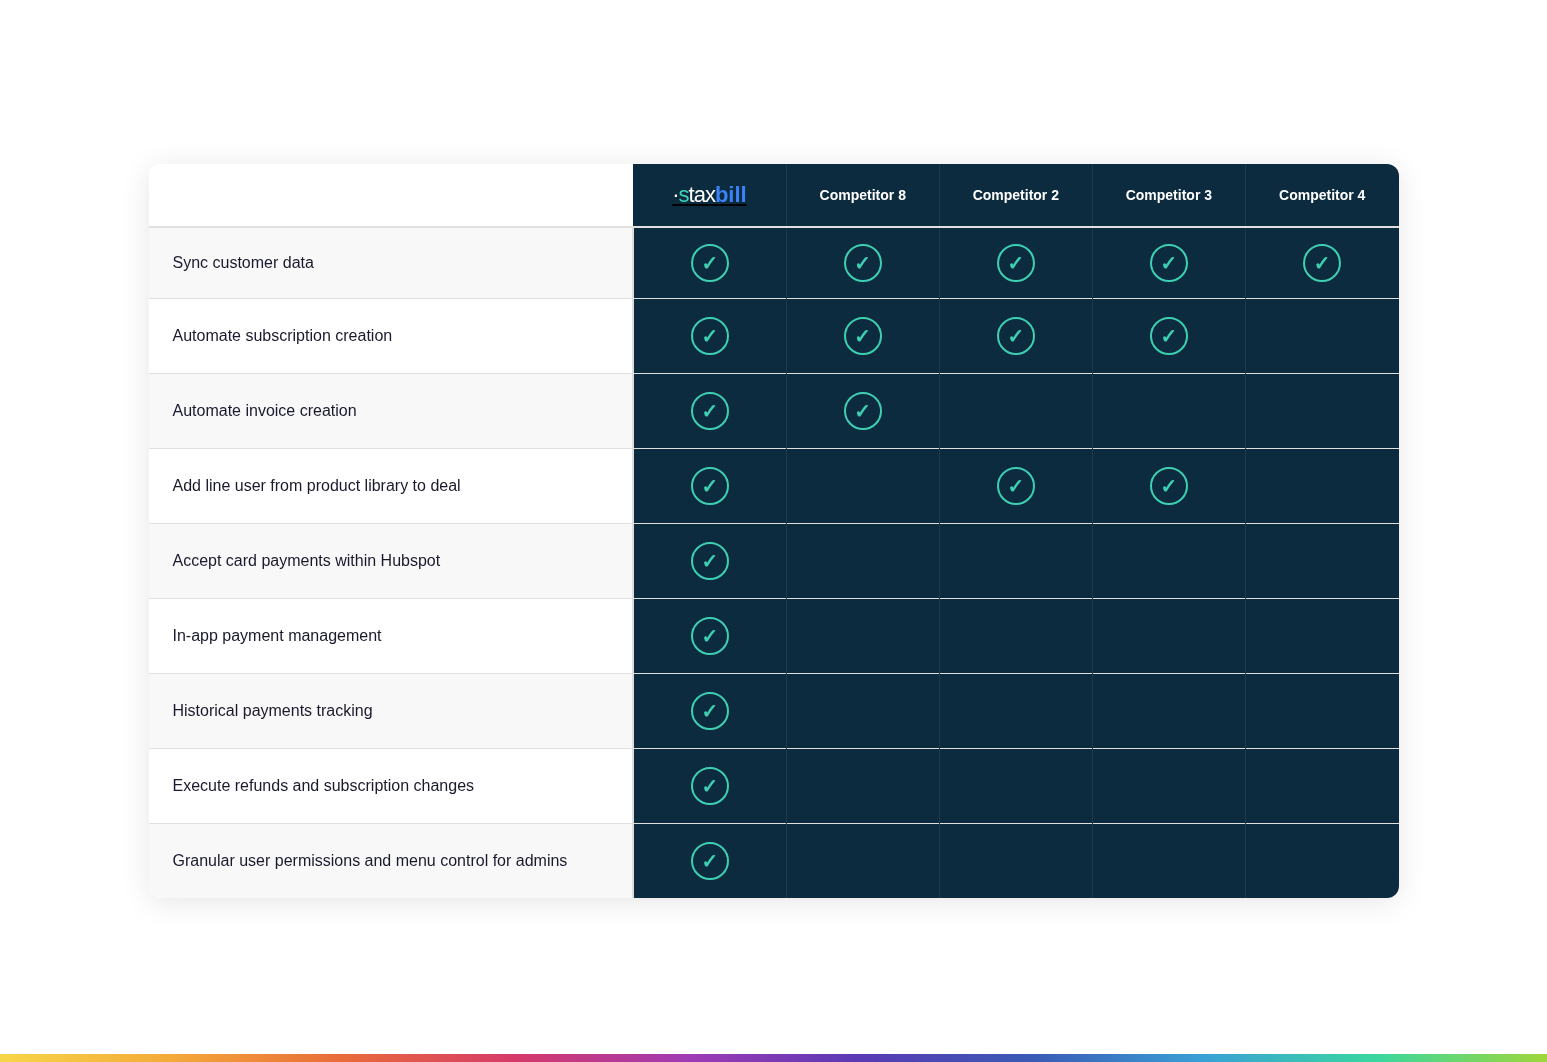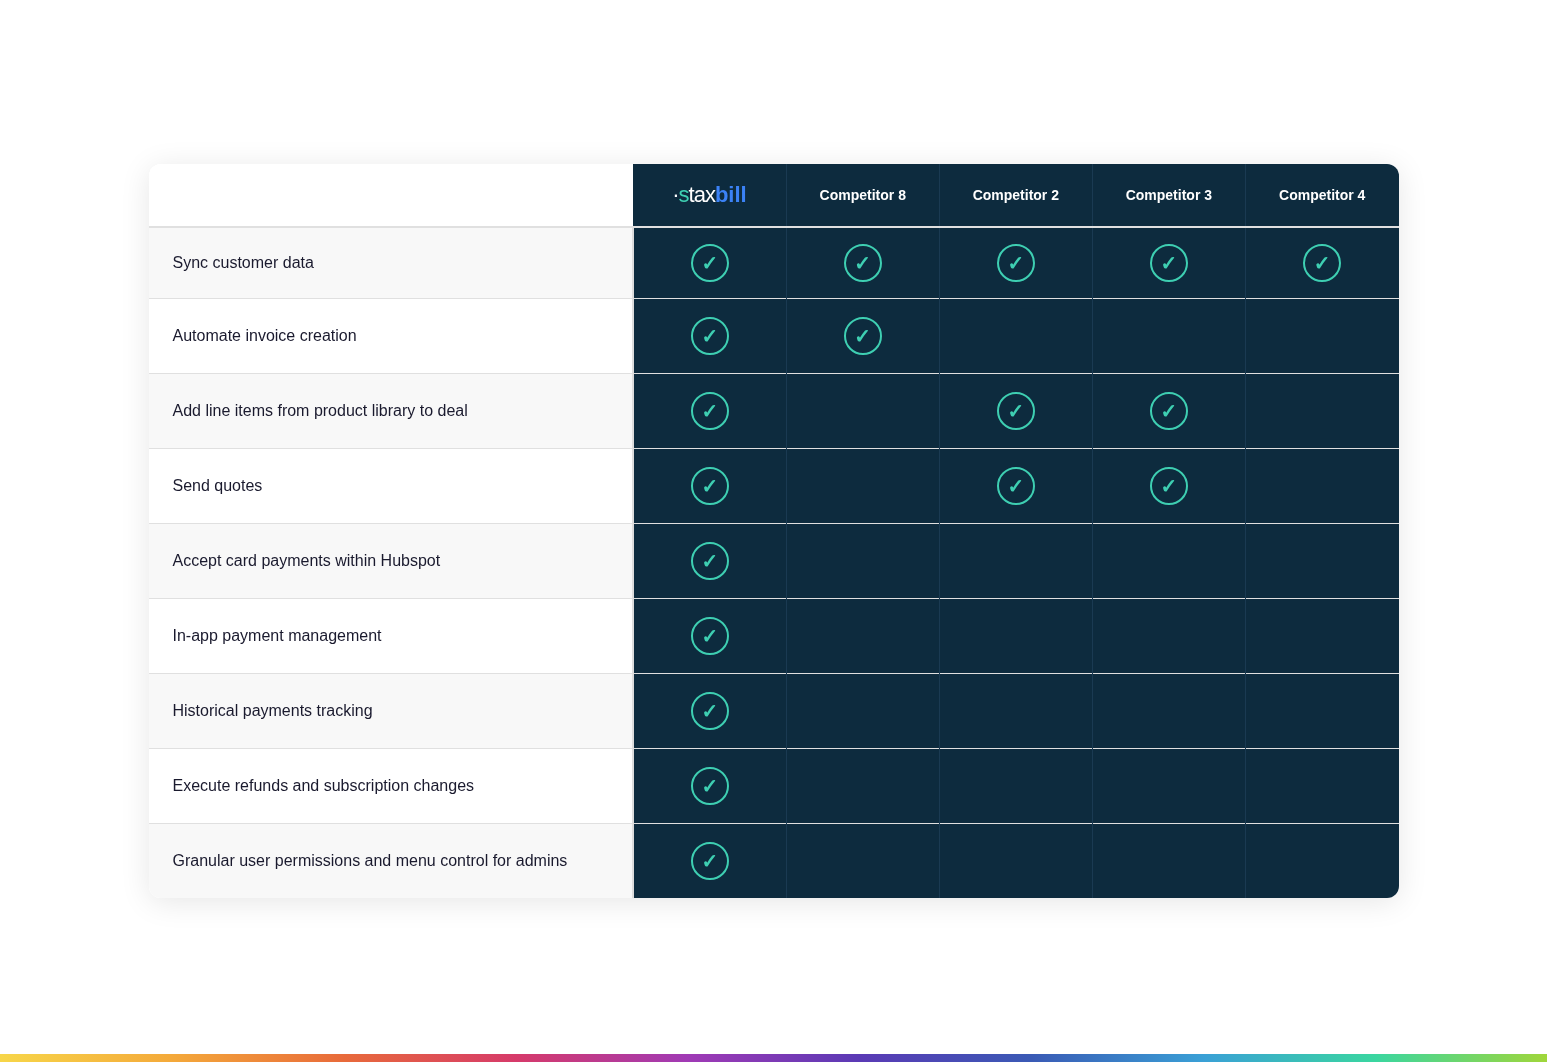--- a/index.html
+++ b/index.html
@@ -60,20 +60,21 @@
 
     .th-staxbill {
       background: #0d2b3e;
       width: 120px;
     }
 
     .th-staxbill .logo-text {
       display: flex;
       align-items: center;
       justify-content: center;
+      text-decoration: underline;
     }
 
     .logo-stax {
       font-size: 22px;
       font-weight: 300;
       color: #ffffff;
       letter-spacing: -1px;
     }
 
     .logo-stax .dot-s {
@@ -190,37 +191,37 @@
     <tbody id="table-body">
     <tr>
           <td class="td-feature">Sync customer data</td>
           <td class="td-staxbill"><span class="check-circle">✓</span></td>
           <td class="td-competitor"><span class="check-circle">✓</span></td>
           <td class="td-competitor"><span class="check-circle">✓</span></td>
           <td class="td-competitor"><span class="check-circle">✓</span></td>
           <td class="td-competitor"><span class="check-circle">✓</span></td>
         </tr>
         <tr>
+          <td class="td-feature">Automate subscription creation</td>
+          <td class="td-staxbill"><span class="check-circle">✓</span></td>
+          <td class="td-competitor"><span class="check-circle">✓</span></td>
+          <td class="td-competitor"><span class="check-circle">✓</span></td>
+          <td class="td-competitor"><span class="check-circle">✓</span></td>
+          <td class="td-competitor"><span class="empty-cell"></span></td>
+        </tr>
+        <tr>
           <td class="td-feature">Automate invoice creation</td>
           <td class="td-staxbill"><span class="check-circle">✓</span></td>
           <td class="td-competitor"><span class="check-circle">✓</span></td>
           <td class="td-competitor"><span class="empty-cell"></span></td>
           <td class="td-competitor"><span class="empty-cell"></span></td>
           <td class="td-competitor"><span class="empty-cell"></span></td>
         </tr>
         <tr>
-          <td class="td-feature">Add line items from product library to deal</td>
-          <td class="td-staxbill"><span class="check-circle">✓</span></td>
-          <td class="td-competitor"><span class="empty-cell"></span></td>
-          <td class="td-competitor"><span class="check-circle">✓</span></td>
-          <td class="td-competitor"><span class="check-circle">✓</span></td>
-          <td class="td-competitor"><span class="empty-cell"></span></td>
-        </tr>
-        <tr>
-          <td class="td-feature">Send quotes</td>
+          <td class="td-feature">Add line user from product library to deal</td>
           <td class="td-staxbill"><span class="check-circle">✓</span></td>
           <td class="td-competitor"><span class="empty-cell"></span></td>
           <td class="td-competitor"><span class="check-circle">✓</span></td>
           <td class="td-competitor"><span class="check-circle">✓</span></td>
           <td class="td-competitor"><span class="empty-cell"></span></td>
         </tr>
         <tr>
           <td class="td-feature">Accept card payments within Hubspot</td>
           <td class="td-staxbill"><span class="check-circle">✓</span></td>
           <td class="td-competitor"><span class="empty-cell"></span></td>

